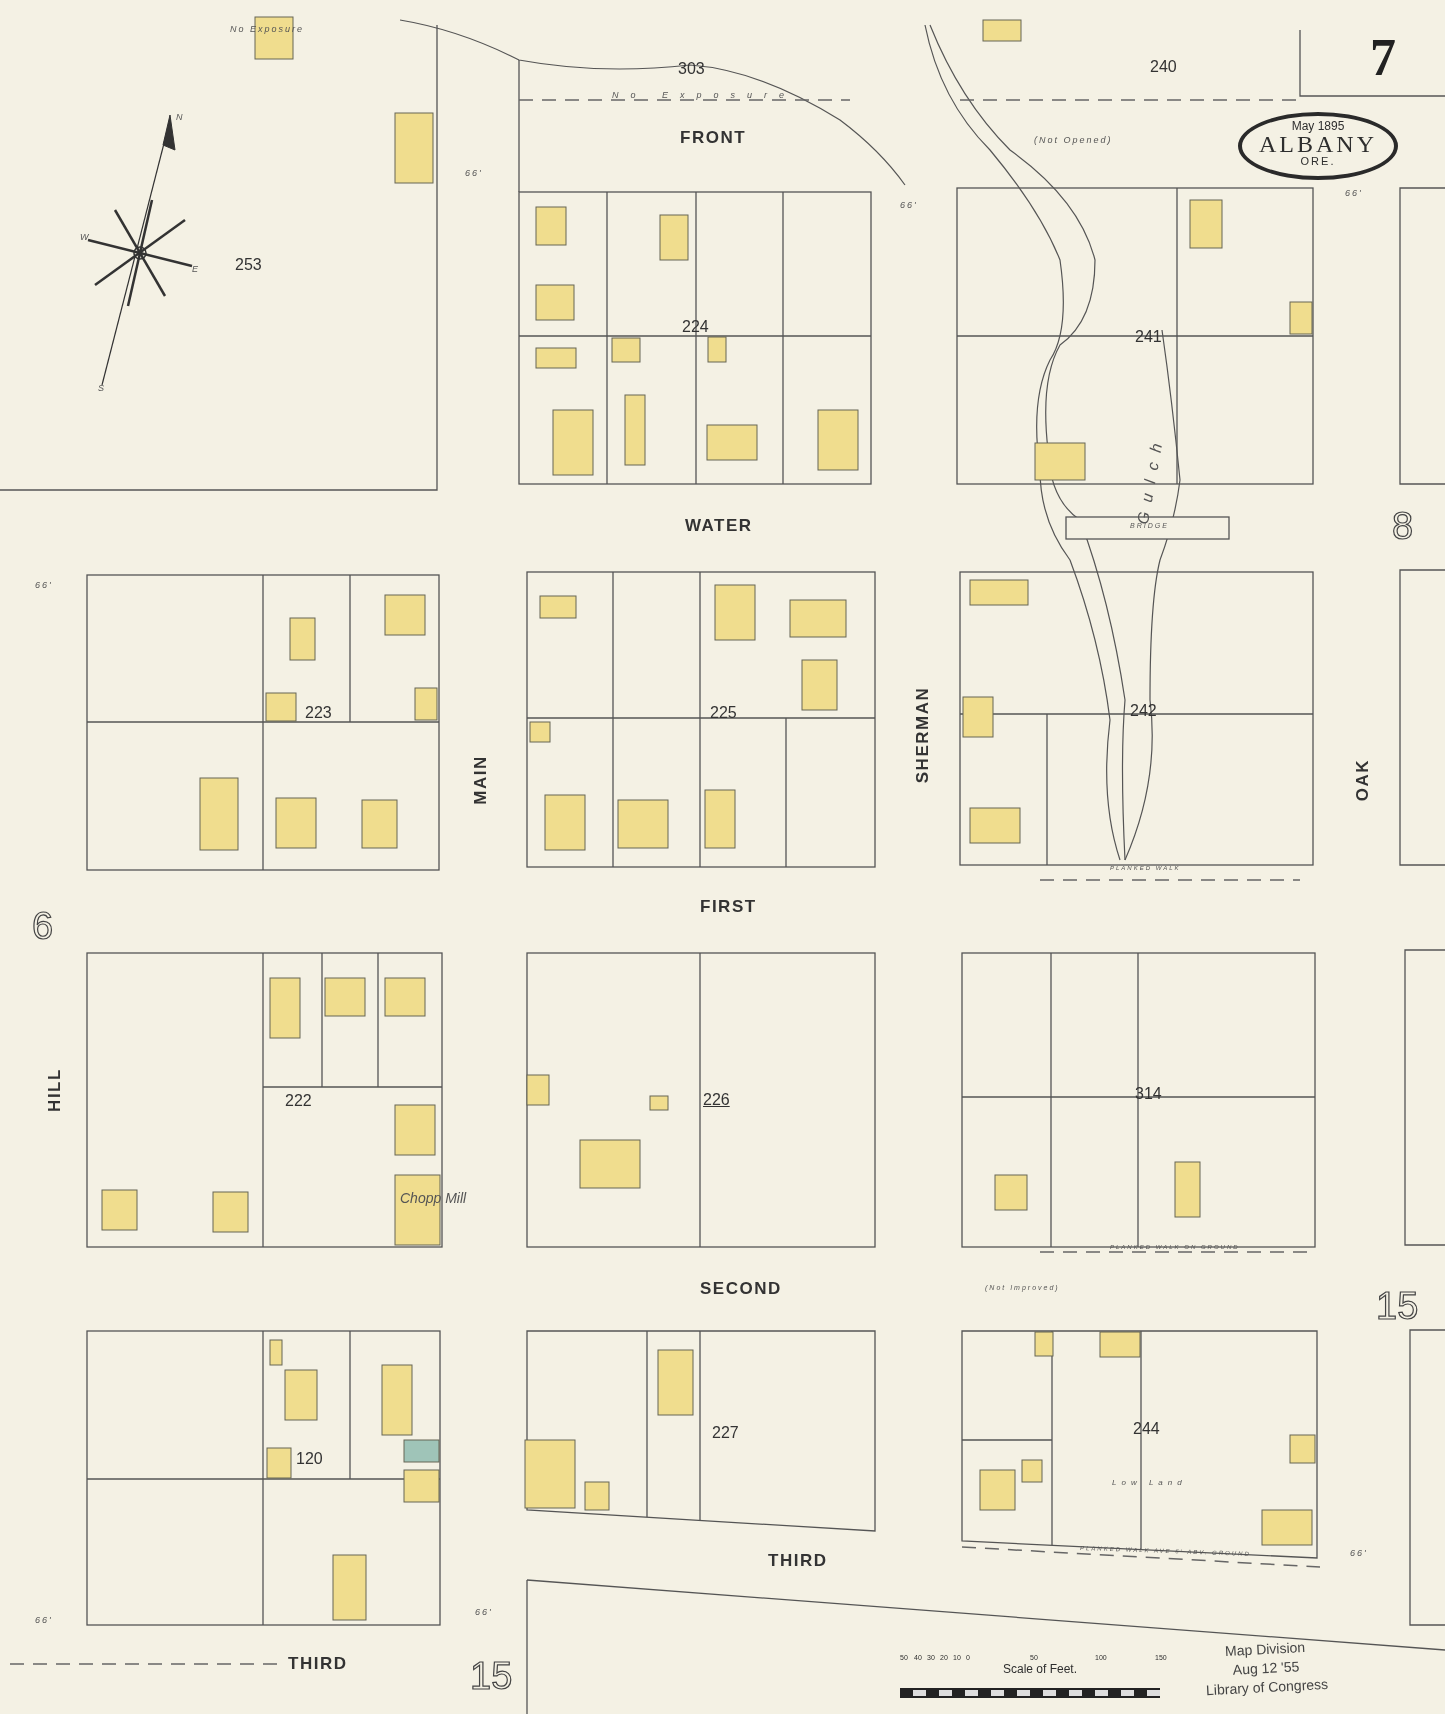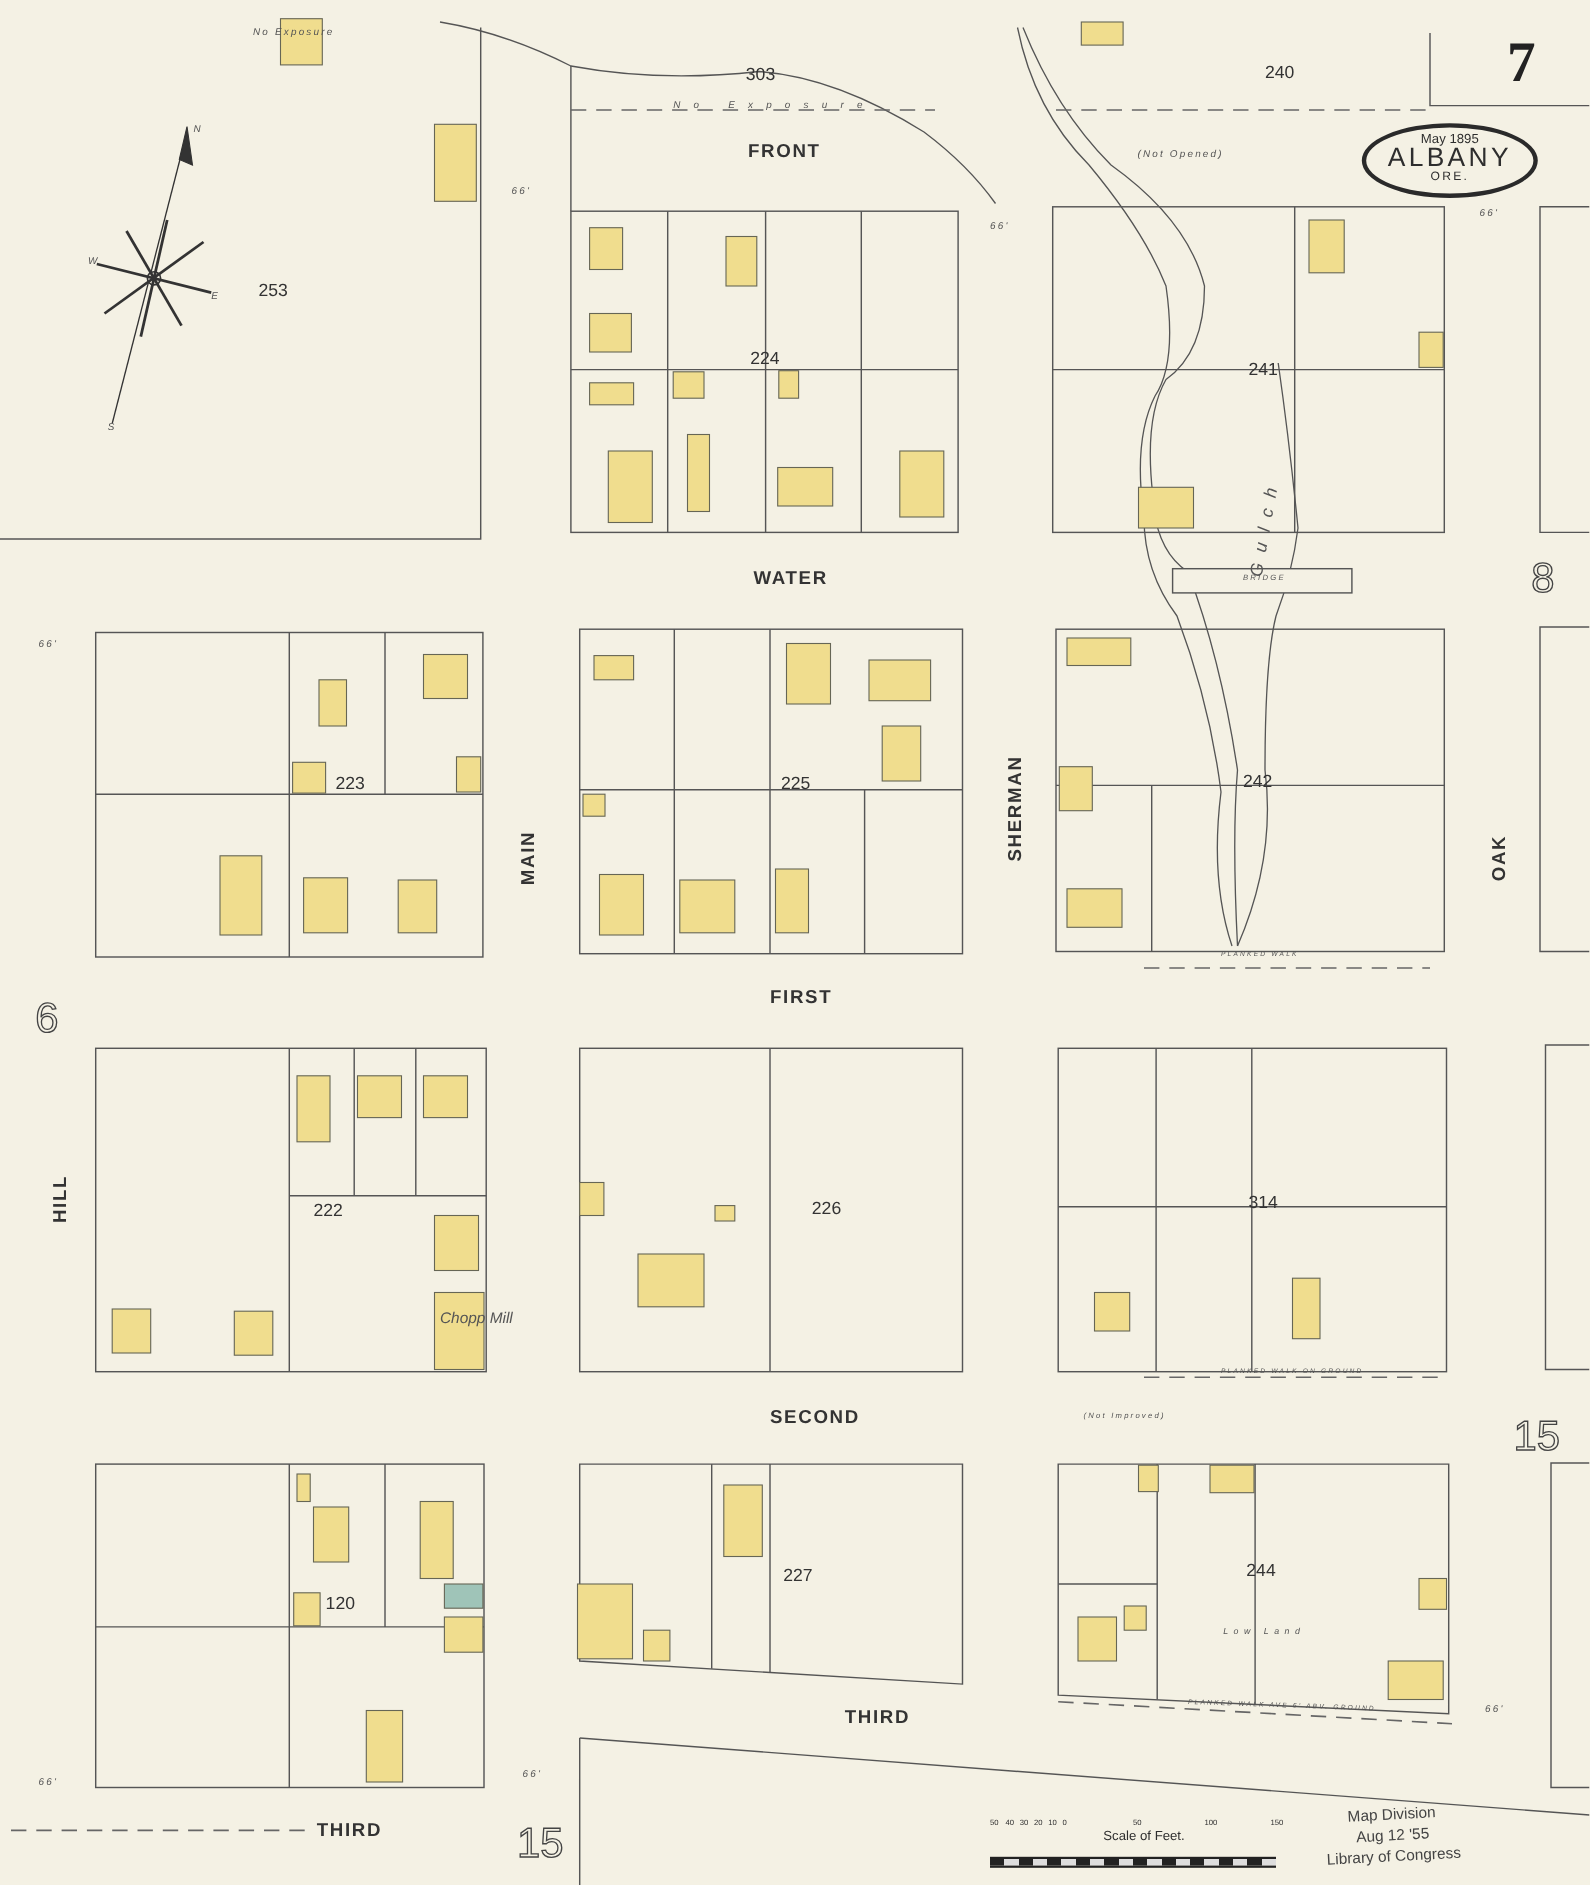--- a/index.html
+++ b/index.html
@@ -7,21 +7,21 @@
   .map{position:absolute;left:0;top:0;width:1445px;height:1714px;}
   .label{position:absolute;white-space:nowrap;}
   .street{font-weight:bold;font-size:17px;letter-spacing:1.5px;color:#333;}
   .street.v{transform:rotate(-90deg);transform-origin:center;}
   .blocknum{font-size:16px;color:#333;}
   .sheetnum{font-size:52px;font-family:"Liberation Serif",serif;font-weight:bold;color:#222;}
   .adj{font-size:38px;color:transparent;-webkit-text-stroke:1.2px #444;font-family:"Liberation Sans",sans-serif;}
   .note{font-size:9px;font-style:italic;color:#555;letter-spacing:2px;}
   .title-oval{position:absolute;left:1238px;top:112px;width:152px;height:60px;border:4px solid #2a2a2a;border-radius:50%;text-align:center;}
   .title-oval .date{font-size:12px;margin-top:4px;line-height:12px;}
-  .title-oval .city{font-size:24px;letter-spacing:3px;line-height:24px;}
+  .title-oval .city{font-size:24px;letter-spacing:3px;line-height:24px;font-family:Liberation Serif, serif;}
   .title-oval .state{font-size:11px;letter-spacing:2px;line-height:11px;}
   .stamp{position:absolute;left:1205px;top:1640px;font-size:14px;color:#444;text-align:center;line-height:19px;transform:rotate(-3deg);}
   .scale{position:absolute;left:900px;top:1640px;width:260px;}
   .scale .t{font-size:12px;text-align:center;margin-left:20px;margin-top:22px;}
   .scale .bar{height:6px;border-top:2px solid #222;border-bottom:2px solid #222;margin-top:12px;background:repeating-linear-gradient(90deg,#222 0 13px,#ddd 13px 26px);}
   .scale .ticks{position:absolute;top:14px;left:0;width:100%;font-size:7px;}
 </style>
 </head>
 <body>
 
@@ -220,21 +220,21 @@
 
   <div class="label blocknum" style="left:235px;top:256px;">253</div>
   <div class="label blocknum" style="left:678px;top:60px;">303</div>
   <div class="label blocknum" style="left:1150px;top:58px;">240</div>
   <div class="label blocknum" style="left:682px;top:318px;">224</div>
   <div class="label blocknum" style="left:1135px;top:328px;">241</div>
   <div class="label blocknum" style="left:305px;top:704px;">223</div>
   <div class="label blocknum" style="left:710px;top:704px;">225</div>
   <div class="label blocknum" style="left:1130px;top:702px;">242</div>
   <div class="label blocknum" style="left:285px;top:1092px;">222</div>
-  <div class="label blocknum" style="left:738px;top:1091px;">226</div>
+  <div class="label blocknum" style="left:703px;top:1091px;text-decoration:underline;">226</div>
   <div class="label blocknum" style="left:1135px;top:1085px;">314</div>
   <div class="label blocknum" style="left:296px;top:1450px;">120</div>
   <div class="label blocknum" style="left:712px;top:1424px;">227</div>
   <div class="label blocknum" style="left:1133px;top:1420px;">244</div>
 
   <div class="label note" style="left:230px;top:24px;">No Exposure</div>
   <div class="label note" style="left:612px;top:90px;letter-spacing:12px;">No Exposure</div>
   <div class="label note" style="left:1034px;top:135px;">(Not Opened)</div>
   <div class="label note" style="left:985px;top:1284px;font-size:7px;">(Not Improved)</div>
   <div class="label note" style="left:1105px;top:470px;font-size:16px;letter-spacing:10px;transform:rotate(-80deg);">Gulch</div>

